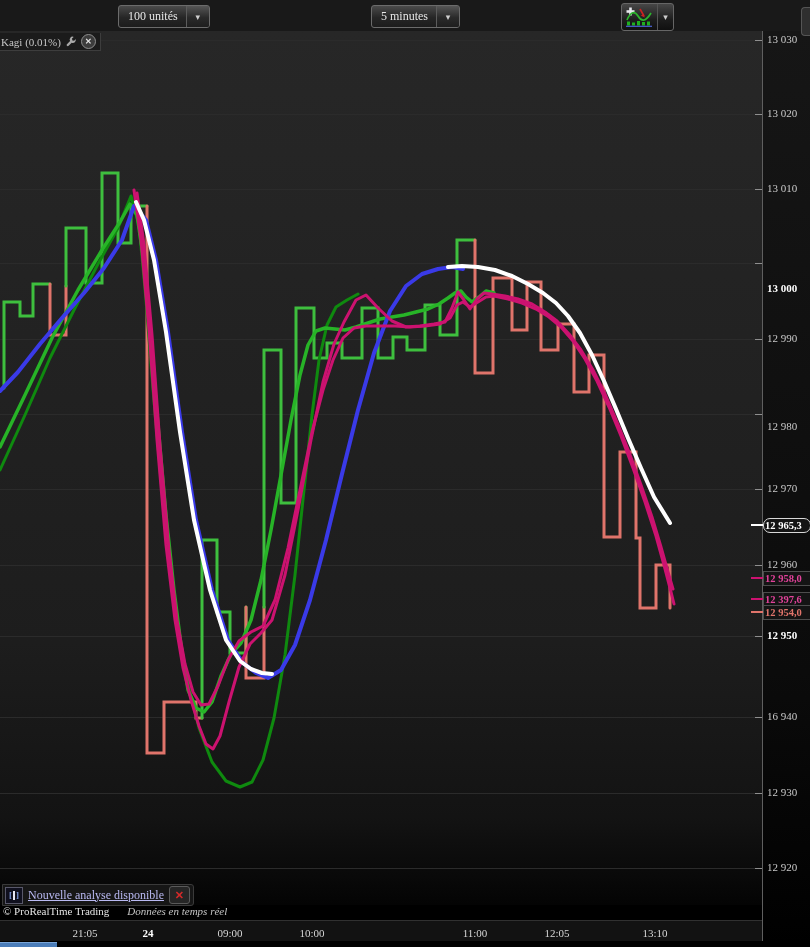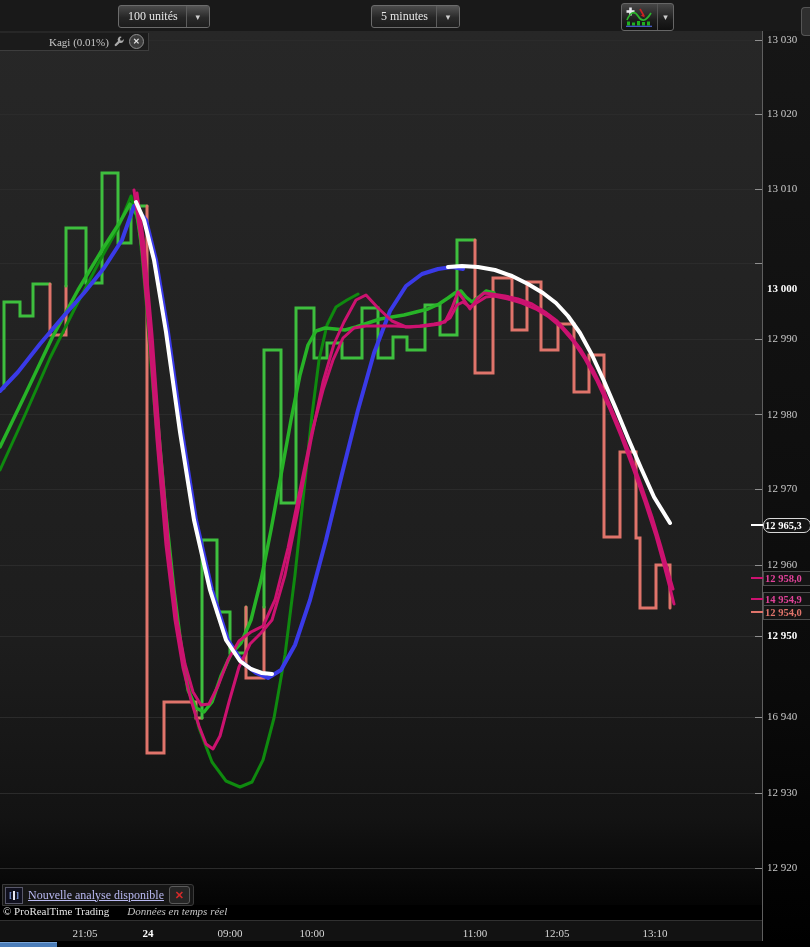--- a/index.html
+++ b/index.html
@@ -25,21 +25,21 @@
   
   .chart-bg{position:absolute;left:0;top:31px;width:762px;height:874px;z-index:1;
       background:linear-gradient(180deg,#272727 0%,#222 35%,#1d1d1d 70%,#131313 90%,#040404 100%);}
   .axis-bg{position:absolute;left:762px;top:31px;width:48px;height:916px;z-index:1;
       background:linear-gradient(180deg,#161616,#0b0b0b 70%,#000);}
   #chart-svg{position:absolute;left:0;top:0;z-index:2;pointer-events:none;}
   
   .kagi-chip{position:absolute;left:0;top:33px;height:17px;z-index:3;display:flex;align-items:center;
       gap:4px;padding:0 4px 0 1px;background:#1b1b1b;border-right:1px solid #3d3d3d;
       border-bottom:1px solid #3d3d3d;}
-  .kagi-title{font-size:11px;color:#c6c6c6;white-space:nowrap;margin-left:48px;}
+  .kagi-title{font-size:11px;color:#c6c6c6;white-space:nowrap;}
   .chip-close{width:13px;height:13px;border-radius:50%;background:#3c3c3c;border:1px solid #8e8e8e;
       display:flex;align-items:center;justify-content:center;color:#e8e8e8;font-size:8px;
       font-weight:bold;line-height:1;cursor:pointer;}
   
   .price-label{position:absolute;left:767px;font-size:11px;color:#c9c9c9;white-space:nowrap;z-index:3;}
   .price-label.bold{color:#fff;font-weight:bold;}
   .time-label{position:absolute;font-size:11px;color:#d6d6d6;transform:translateX(-50%);
       white-space:nowrap;z-index:5;}
   .time-label.bold{color:#fff;font-weight:bold;}
   .marker{position:absolute;left:763px;width:45px;height:13px;z-index:4;background:#141414;
@@ -166,32 +166,32 @@
     </span>
     <span class="chip-close">✕</span>
   </div>
 
   <div id="price-labels">
       <div class="price-label" style="top: 33px; text-align: right;">13 030</div>
       <div class="price-label" style="top: 107px;">13 020</div>
       <div class="price-label" style="top: 182px;">13 010</div>
       <div class="price-label bold" style="top: 256px; margin-top: 26px;">13 000</div>
       <div class="price-label" style="top: 332px;">12 990</div>
-      <div class="price-label" style="top: 408px;">12 980</div>
+      <div class="price-label" style="top: 420px;">12 980</div>
       <div class="price-label" style="top: 482px;">12 970</div>
       <div class="price-label" style="top: 558px;">12 960</div>
       <div class="price-label bold" style="top: 629px;">12 950</div>
       <div class="price-label" style="top: 710px;">16 940</div>
       <div class="price-label" style="top: 786px;">12 930</div>
       <div class="price-label" style="top: 861px;">12 920</div>
     </div>
   <div id="markers">
       <div class="marker current" style="top: 518px; color: rgb(255, 255, 255); border-radius: 7px;">12 965,3</div>
       <div class="marker" style="top: 571px; color: rgb(226, 66, 154);">12 958,0</div>
-      <div class="marker" style="top: 592px; color: rgb(226, 66, 154);">14 954,9</div>
+      <div class="marker" style="top: 592px; color: rgb(226, 66, 154);">12 397,6</div>
       <div class="marker" style="top: 605px; color: rgb(224, 116, 107);">12 954,0</div>
     </div>
 
   <div class="notif">
     <span class="notif-icon">
       <span class="br">[</span>
         <span class="bar"></span>
         <span class="br">]</span>
     </span>
     <span class="notif-link">Nouvelle analyse disponible</span>

